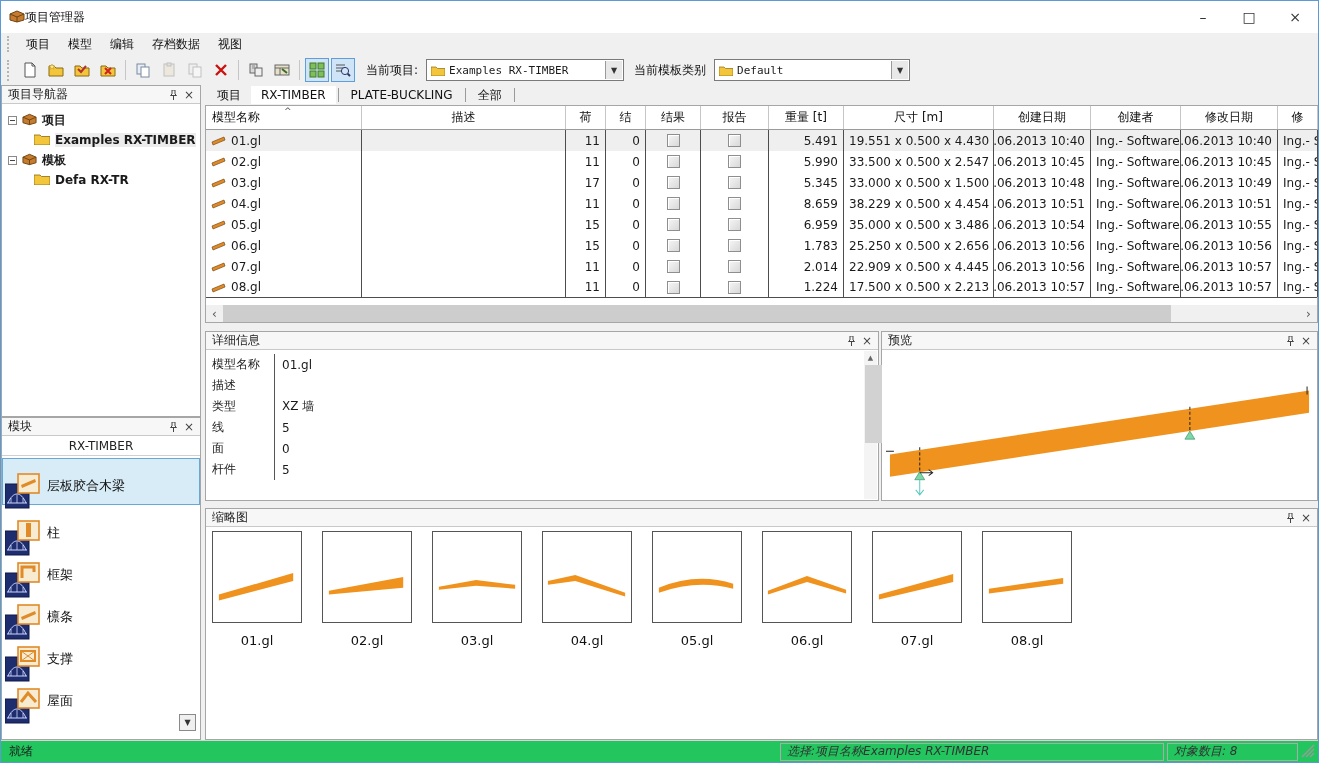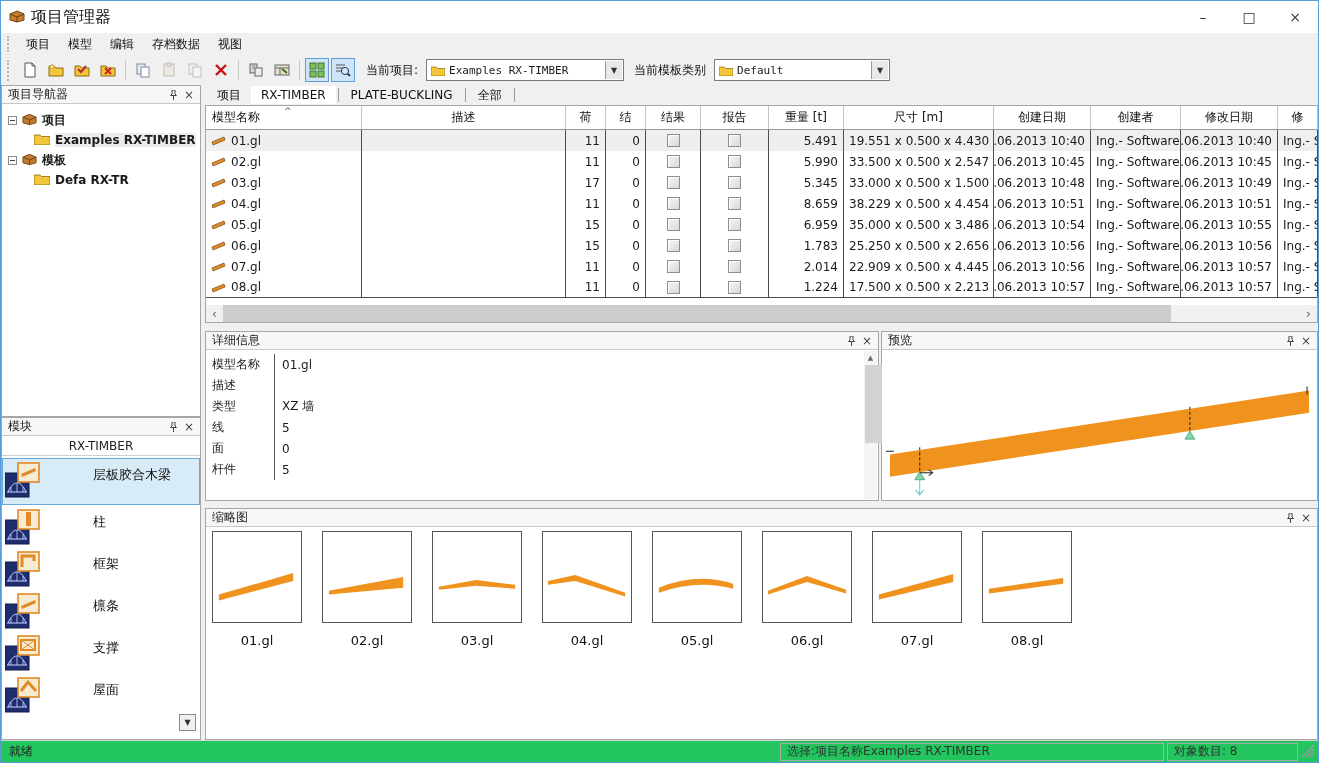--- a/index.html
+++ b/index.html
@@ -2,40 +2,40 @@
 <html><head>
 <meta charset="utf-8">
 <style>
   * { margin:0; padding:0; box-sizing:border-box; }
   html,body { width:1319px; height:763px; }
   body { font-family:"DejaVu Sans","Liberation Sans",sans-serif; font-size:12px; color:#1a1a1a; background:#f0f0f0; overflow:hidden; }
   .window { position:absolute; inset:0; border:1px solid #5a9bd5; background:#f0f0f0; display:flex; flex-direction:column; }
 
   
   .titlebar { height:32px; background:#fff; display:flex; align-items:center; padding-left:8px; flex:0 0 auto; }
-  .titlebar .app-title { margin-left:6px; font-size:16px; color:#111; }
+  .titlebar .app-title { font-size:12px; color:#111; }
   .win-controls { margin-left:auto; display:flex; height:100%; }
   .win-btn { width:46px; height:100%; display:flex; align-items:center; justify-content:center; font-size:14px; color:#333; }
 
   
   .menubar { height:22px; background:#f0f0f0; display:flex; align-items:center; padding-left:4px; flex:0 0 auto; }
   .grip { width:5px; height:70%; border-left:2px dotted #b5b5b5; margin:0 5px 0 2px; }
   .menu-item { padding:2px 9px; color:#111; }
 
   
   .toolbar { height:30px; background:#f0f0f0; display:flex; align-items:center; padding-left:4px; flex:0 0 auto; }
   .tb-btn { width:24px; height:24px; display:flex; align-items:center; justify-content:center; border:1px solid transparent; margin:0 1px; }
   .tb-btn.toggled { background:#cfe4f7; border:1px solid #5e9edb; }
   .tb-sep { width:1px; height:20px; background:#c6c6c6; margin:0 4px; }
   .tb-label { margin:0 6px 0 10px; color:#111; }
   .combo { height:22px; background:#fff; border:1px solid #7a7a7a; display:flex; align-items:center; padding-left:4px; position:relative; }
   .combo .combo-text { margin-left:4px; font-family:"DejaVu Sans Mono","Liberation Mono",monospace; font-size:11px; }
   .combo .drop { position:absolute; right:1px; top:1px; bottom:1px; width:17px; background:#e8e8e8; border-left:1px solid #9a9a9a; display:flex; align-items:center; justify-content:center; color:#333; font-size:8px; }
   .combo.proj { width:198px; margin-left:2px; }
-  .combo.tmpl { width:176px; margin-left:2px; }
+  .combo.tmpl { width:196px; margin-left:2px; }
 
   
   .bodyrow { flex:1 1 auto; display:flex; min-height:0; }
   .leftcol { width:200px; flex:0 0 auto; display:flex; flex-direction:column; }
   .vsplit { width:4px; flex:0 0 auto; }
   .maincol { flex:1 1 auto; display:flex; flex-direction:column; min-width:0; }
 
   .panel { border:1px solid #a6a6a6; background:#fff; display:flex; flex-direction:column; min-height:0; }
   .panel-title { height:18px; background:#f7f7f7; border-bottom:1px solid #c9c9c9; display:flex; align-items:center; padding:0 3px 0 6px; color:#222; flex:0 0 auto; }
   .panel-title .t { flex:1; }
@@ -48,21 +48,21 @@
   .tree-row .expander { width:9px; height:9px; border:1px solid #8a8a8a; background:#fff; position:relative; margin-right:5px; flex:0 0 auto; }
   .tree-row .expander::after { content:""; position:absolute; left:1px; right:1px; top:3px; height:1px; background:#444; }
   .tree-label { font-weight:bold; margin-left:5px; white-space:nowrap; }
   .tree-row.child { padding-left:26px; }
   .tree-row.selected .tree-label { background:#ececec; }
 
   
   .mod-panel { flex:1 1 auto; }
   .mod-group { height:20px; border-bottom:1px solid #d0d0d0; display:flex; align-items:center; justify-content:center; font-size:12px; color:#222; flex:0 0 auto; }
   .mod-list { flex:1 1 auto; overflow:hidden; position:relative; padding-top:2px; }
-  .mod-item { display:flex; align-items:flex-start; padding:3px 4px 3px 2px; height:42px; border:1px solid transparent;gap:46px; }
+  .mod-item { display:flex; align-items:flex-start; padding:14px 4px 3px 2px; height:42px; border:1px solid transparent; }
   .mod-item.selected { background:#d8ecf8; border:1px solid #66a8d8; height:47px; }
   .mod-item .mlabel { margin:4px 0 0 6px; font-size:13px; color:#111; }
   .mod-scroll { position:absolute; right:4px; bottom:8px; width:17px; height:17px; border:1px solid #8a8a8a; background:#f0f0f0; display:flex; align-items:center; justify-content:center; font-size:8px; color:#333; }
 
   
   .tabbar { height:20px; display:flex; align-items:center; padding-left:2px; flex:0 0 auto; }
   .tab { padding:2px 10px; color:#111; }
   .tab.active { background:#fff; }
   .tab-sep { width:1px; height:14px; background:#9a9a9a; margin:0 2px; }
 
@@ -101,21 +101,21 @@
 
   
   .thumbs-panel { flex:1 1 auto; margin-top:7px; min-height:0; }
   .thumbs-body { flex:1; padding:4px 0 0 6px; display:flex; align-items:flex-start; }
   .thumb { width:90px; margin:0 20px 0 0; display:flex; flex-direction:column; align-items:center; }
   .thumb .box { width:90px; height:92px; border:1px solid #555; background:#fff; }
   .thumb .tlabel { margin-top:10px; font-size:13px; color:#111; }
 
   
   .statusbar { height:22px; background:#22c55e; border-top:1px solid #d5d5d5; display:flex; align-items:center; padding:0 2px 0 8px; flex:0 0 auto; }
-  .sb-box { height:18px; border:1px solid #ababab; display:flex; align-items:center; padding:0 6px; color:#333; }
+  .sb-box { height:18px; border:1px solid #ababab; display:flex; align-items:center; padding:0 6px; color:#333;font-style:italic; }
   .sb-sel { width:384px; margin-left:auto; }
   .sb-cnt { width:131px; margin-left:3px; }
   .sb-grip { width:16px; height:18px; margin-left:2px; }
 </style>
 </head>
 <body>
 
 <div class="window">
 
   <div class="titlebar">

